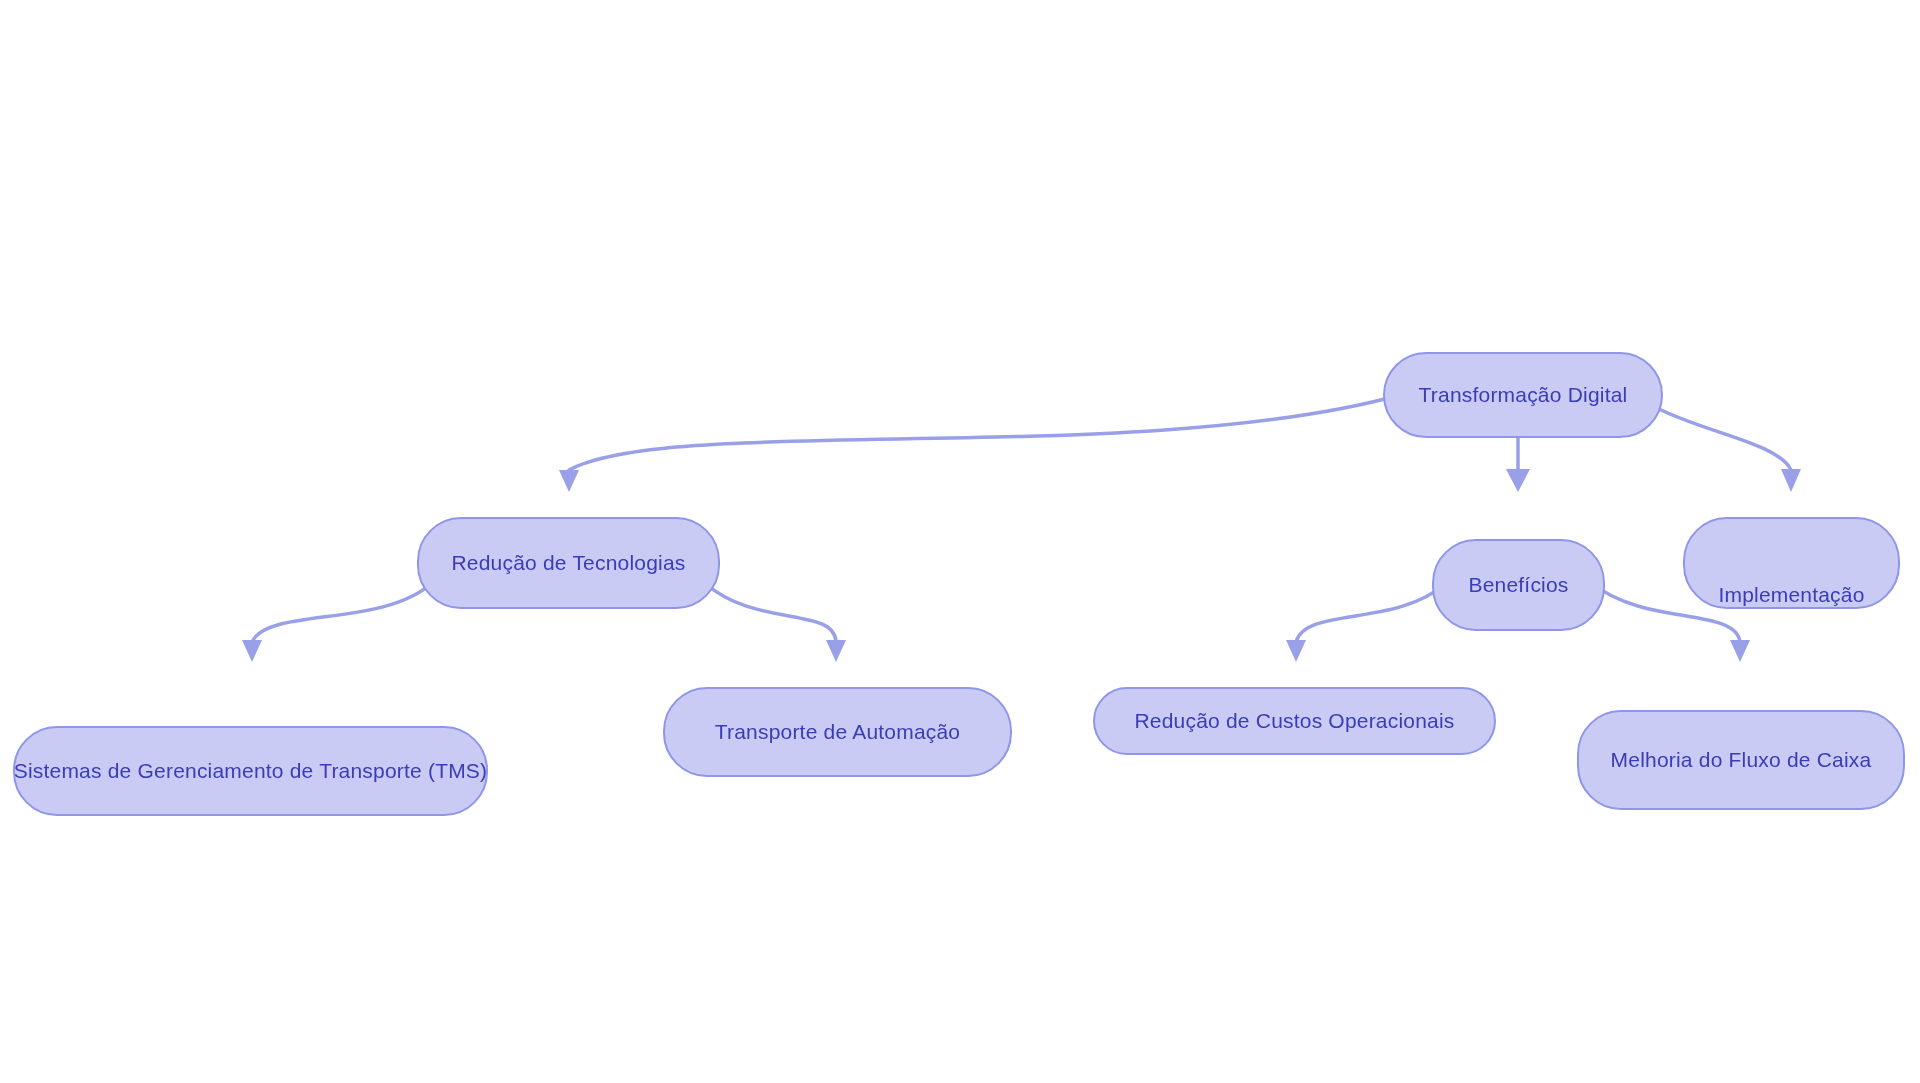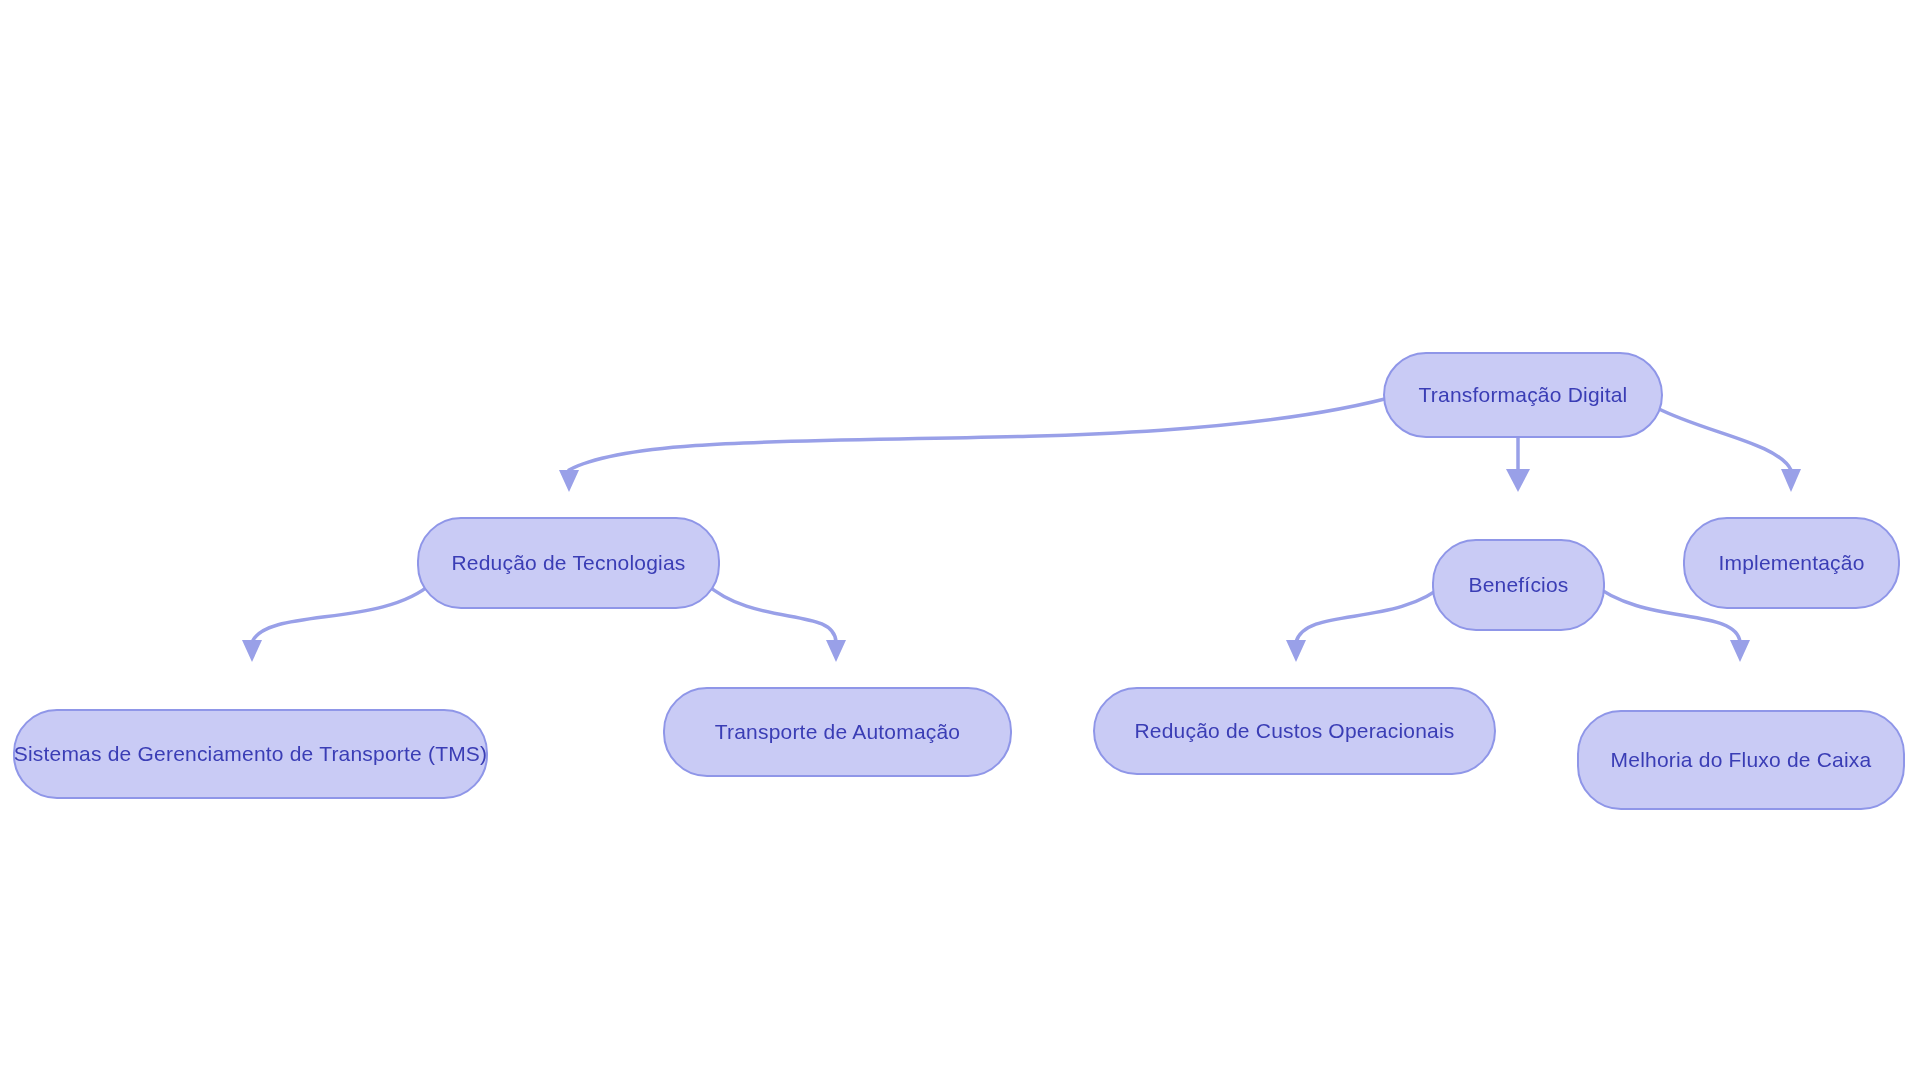--- a/index.html
+++ b/index.html
@@ -72,29 +72,29 @@
   <div>
       <div class="node" style="left: 1383px; top: 328px; width: 280px; height: 86px;">
         <span>Transformação Digital</span>
       </div>
       <div class="node" style="left: 417px; top: 493px; width: 303px; height: 92px;">
         <span>Redução de Tecnologias</span>
       </div>
       <div class="node" style="left: 1432px; top: 515px; width: 173px; height: 92px;">
         <span>Benefícios</span>
       </div>
-      <div class="node" style="left: 1683px; top: 493px; width: 217px; height: 92px;">
+      <div class="node" style="left: 1683px; top: 493px; width: 217px; height: 92px; align-items: flex-end;">
         <span>Implementação</span>
       </div>
-      <div class="node" style="left: 13px; top: 685px; width: 475px; height: 90px;">
+      <div class="node" style="left: 13px; top: 702px; width: 475px; height: 90px;">
         <span>Sistemas de Gerenciamento de Transporte (TMS)</span>
       </div>
       <div class="node" style="left: 663px; top: 663px; width: 349px; height: 90px;">
         <span>Transporte de Automação</span>
       </div>
-      <div class="node" style="left: 1093px; top: 663px; width: 403px; height: 88px;">
+      <div class="node" style="left: 1093px; top: 663px; width: 403px; height: 68px;">
         <span>Redução de Custos Operacionais</span>
       </div>
       <div class="node" style="left: 1577px; top: 686px; width: 328px; height: 100px;">
         <span>Melhoria do Fluxo de Caixa</span>
       </div>
     </div>
 </div>
 
 </body></html>

